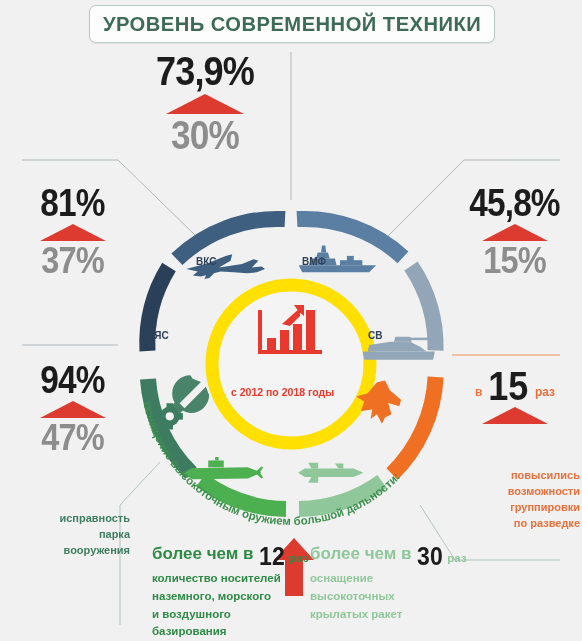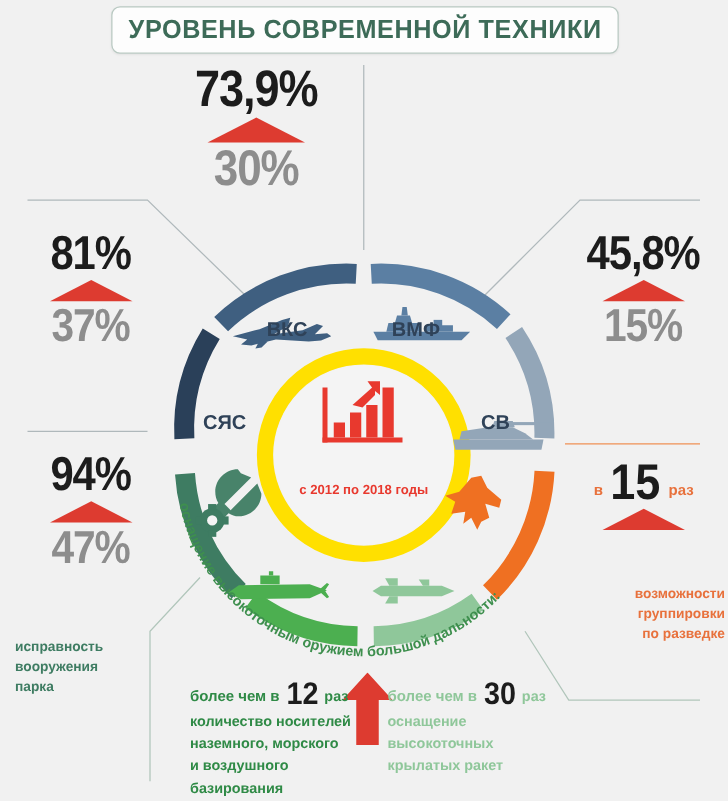--- a/index.html
+++ b/index.html
@@ -28,28 +28,28 @@
 
   
   .conn{position:absolute;pointer-events:none;}
 
   
   #ringsvg{position:absolute;left:121px;top:199px;}
 
   
   .center-chart{position:absolute;left:256px;top:304px;width:70px;height:56px;}
   .center-years{
-    position:absolute;left:231px;top:386px;width:120px;text-align:center;
+    position:absolute;left:231px;top:386px;width:120px;
     color:#e8392e;font-size:10.5px;font-weight:bold;white-space:nowrap;
   }
 
   
   .ringlabel{
-    position:absolute;color:#2f4258;font-size:16px;font-weight:bold;
-    text-align:right;white-space:nowrap;
+    position:absolute;color:#2f4258;font-size:10px;font-weight:bold;
+    text-align:left;white-space:nowrap;
   }
 
   
   .stat{position:absolute;text-align:center;}
   .big{
     color:#1c1c1c;font-size:41px;font-weight:bold;line-height:.95;
     letter-spacing:-1px;transform:scaleX(.88);
     font-family:"Liberation Sans", sans-serif;
   }
   .big.sm{font-size:38px;}
@@ -69,21 +69,21 @@
   .cap.orange{color:#e8713c;}
 
   
   .times-row{display:flex;align-items:flex-end;justify-content:center;gap:4px;}
   .times-pre,.times-post{color:#e8713c;font-size:12px;font-weight:bold;padding-bottom:5px;}
   .times-num{color:#1c1c1c;font-size:40px;font-weight:bold;line-height:.9;transform:scaleX(.9);}
 
   
   .botblk{position:absolute;}
   .bot-head{display:flex;align-items:flex-end;gap:4px;white-space:nowrap;}
-  .bot-pre{font-size:12px;font-weight:bold;padding-bottom:3px;}
+  .bot-pre{font-size:17px;font-weight:bold;padding-bottom:3px;}
   .bot-num{color:#1c1c1c;font-size:25px;font-weight:bold;line-height:.9;transform:scaleX(.92);}
   .bot-post{font-size:11.5px;font-weight:bold;padding-bottom:3px;}
   .bot-lines{font-size:11.5px;font-weight:bold;line-height:1.55;margin-top:3px;}
   .g-dark{color:#2f8a46;}
   .g-light{color:#8fc79a;}
 
   
   .uparrow{position:absolute;left:274px;top:538px;width:40px;height:58px;}
 
   
@@ -233,35 +233,36 @@
     <div class="big sm">45,8%</div>
     <div class="tri small"></div>
     <div class="grey sm">15%</div>
   </div>
 
   <div class="stat" style="left:10px;top:362px;width:125px;">
     <div class="big sm">94%</div>
     <div class="tri small"></div>
     <div class="grey sm">47%</div>
   </div>
-  <div class="cap green" style="position:absolute;left:12px;top:511px;width:118px;text-align:left;">
+  <div class="cap green" style="position:absolute;left:12px;top:511px;width:118px;text-align:right;">
     <div>исправность</div>
+    <div>парка</div>
     <div>вооружения</div>
-    <div>парка</div>
   </div>
 
   <div class="stat" style="left:450px;top:368px;width:130px;">
     <div class="times-row">
       <span class="times-pre">в</span>
       <span class="times-num">15</span>
       <span class="times-post">раз</span>
     </div>
     <div class="tri small"></div>
   </div>
   <div class="cap orange" style="position:absolute;left:442px;top:468px;width:138px;text-align:right;padding-right:4px;">
+    <div>повысились</div>
     <div>возможности</div>
     <div>группировки</div>
     <div>по разведке</div>
   </div>
 
   <svg class="uparrow" viewBox="0 0 40 58">
     <path d="M20,0 L40,22 L29,22 L29,58 L11,58 L11,22 L0,22 Z" fill="#dd3b30"></path>
   </svg>
 
   <div class="botblk" style="left:152px;top:544px;width:130px;">

